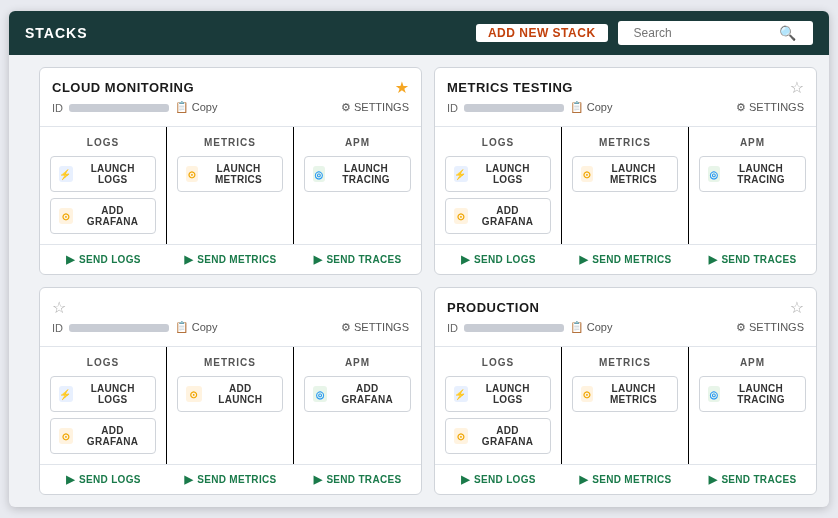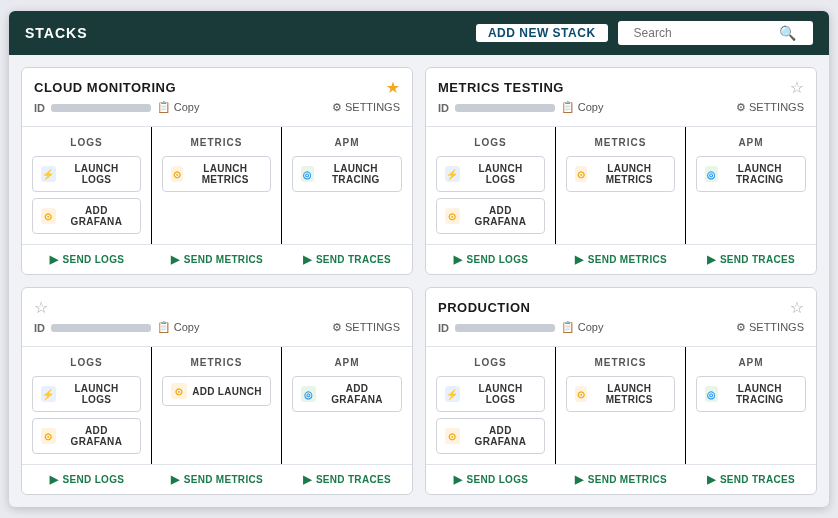--- a/index.html
+++ b/index.html
@@ -32,21 +32,21 @@
       font-size: 14px;
       letter-spacing: 1px;
     }
     .header-right {
       display: flex;
       align-items: center;
       gap: 10px;
     }
     .add-new-stack-btn {
       background: #ffffff;
-      color: #0c4a6e;
+      color: #c2410c;
       border: none;
       padding: 2px 12px;
       font-size: 12px;
       font-weight: bold;
       cursor: pointer;
       border-radius: 3px;
       letter-spacing: 0.5px;
     }
     .search-box {
       display: flex;
@@ -65,20 +65,21 @@
     }
     .search-icon {
       color: #666;
       font-size: 14px;
     }
     .stacks-grid {
       display: grid;
       grid-template-columns: 1fr 1fr;
       gap: 12px;
       padding: 12px;
+      margin-left: 18px;
     }
     .stack-card {
       background: #ffffff;
       border: 1px solid #d0d4da;
       border-radius: 6px;
       overflow: hidden;
     }
     .stack-header {
       padding: 10px 12px 6px;
       display: flex;
@@ -108,21 +109,21 @@
       justify-content: space-between;
     }
     .stack-id-left {
       display: flex;
       align-items: center;
       gap: 6px;
     }
     .id-label {
       font-size: 11px;
       color: #666;
-      font-weight: bold;
+      font-weight: normal;
     }
     .id-bar {
       width: 100px;
       height: 8px;
       background: #c8ccd4;
       border-radius: 3px;
     }
     .copy-btn {
       font-size: 11px;
       color: #555;

